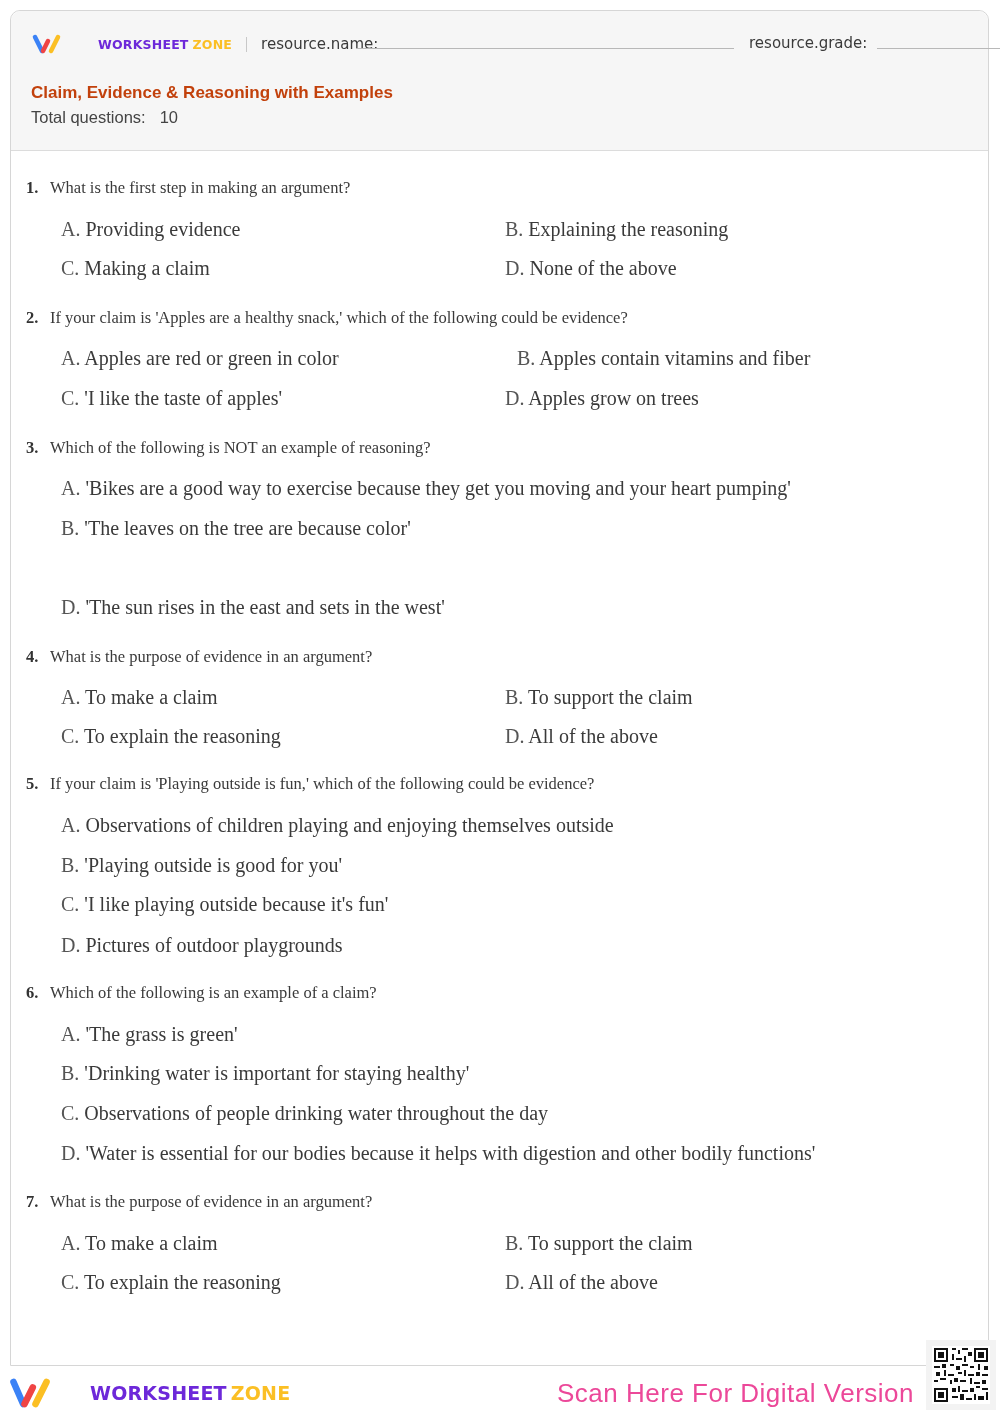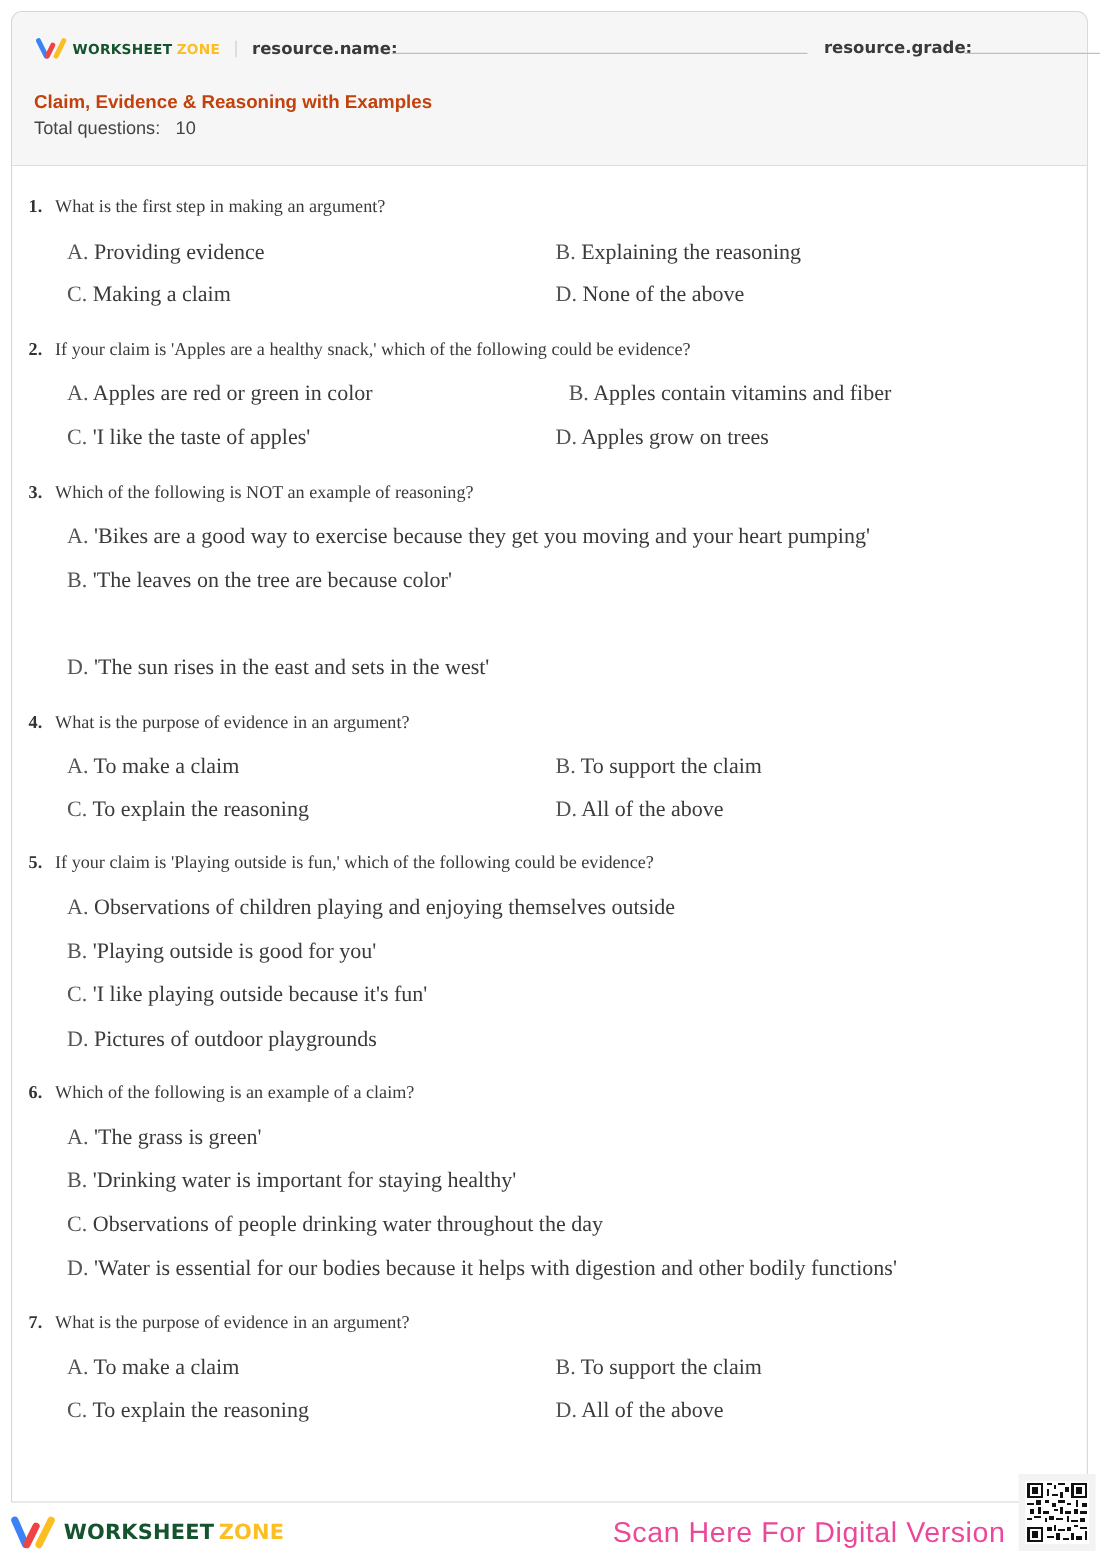--- a/index.html
+++ b/index.html
@@ -35,27 +35,27 @@
       white-space: nowrap;
     }
     .logo-mark { width: 32px; height: 22px; display: inline-block; }
     .logo-text {
       font-family: "DejaVu Sans", sans-serif;
       font-weight: bold;
       font-size: 12.5px;
       letter-spacing: 0.2px;
       margin-left: 3px;
     }
-    .logo-text .w { color: #14532d; }
+    .logo-text .w { color: #6d28d9; margin-left: 32px; }
     .logo-text .z { color: #fbbf24; margin-left: 4px; }
     .sep {
       width: 1px; height: 15px; background: #c8c8c8;
       margin: 0 14px 0 14px;
     }
-    .field-label { font-size: 15px; color: #3a3a3a; font-weight: bold; }
+    .field-label { font-size: 15px; color: #3a3a3a; }
     .field-line {
       position: absolute; height: 1px; background: #b8b8b8;
     }
     .title {
       position: absolute; left: 20px; top: 72px;
       font-size: 15.5px; font-weight: bold; color: #c2410c;
       font-family: "Liberation Sans", sans-serif;
       font-size: 17px;
     }
     .total {

